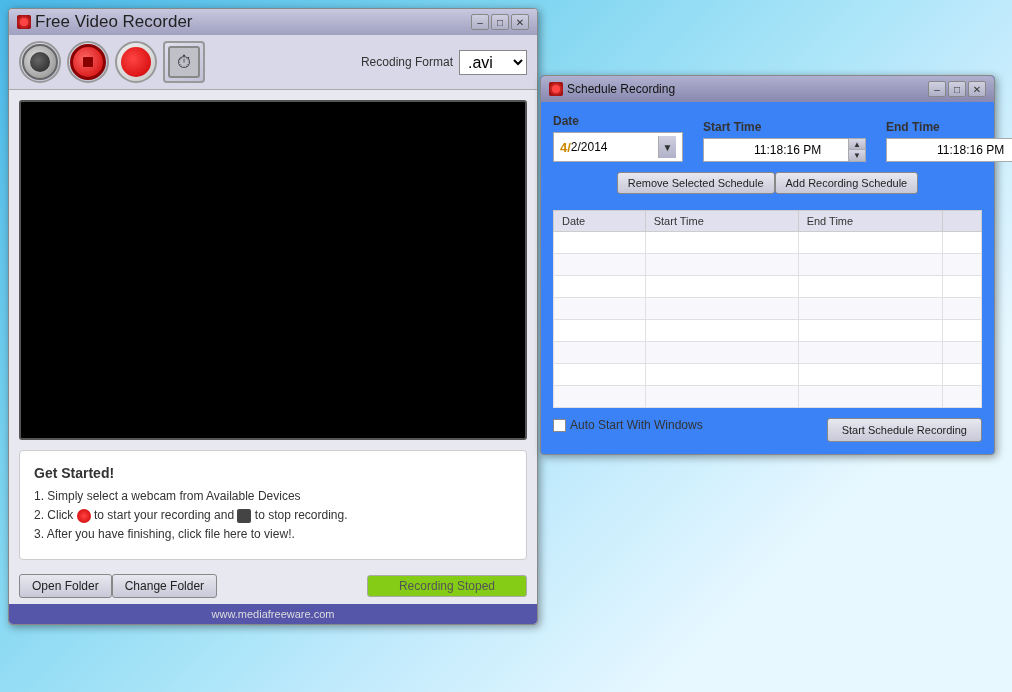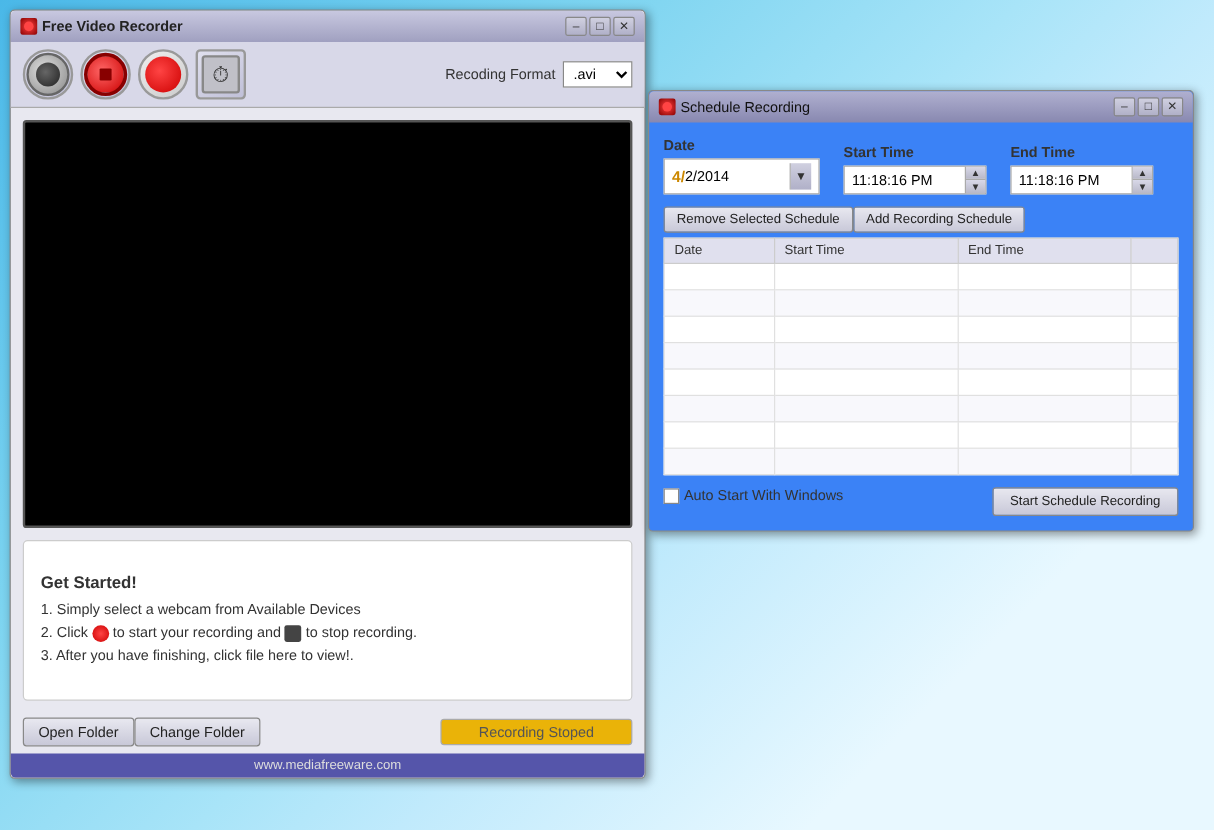--- a/index.html
+++ b/index.html
@@ -45,23 +45,23 @@
       width: 14px;
       height: 14px;
       background: radial-gradient(circle, #ff4444, #880000);
       border-radius: 2px;
       display: flex;
       align-items: center;
       justify-content: center;
     }
 
     .title-text {
-      font-size: 12px;
+      font-size: 17px;
       color: #222;
-      font-weight: bold;
+      font-weight: normal;
     }
 
     .title-controls {
       display: flex;
       gap: 2px;
     }
 
     .title-btn {
       width: 18px;
       height: 16px;
@@ -154,39 +154,39 @@
     }
 
     .format-label {
       margin-left: auto;
       color: #333;
       font-size: 12px;
     }
 
     .format-select {
       padding: 2px 4px;
-      font-size: 12px;
+      font-size: 16px;
       border: 1px solid #888;
       background: white;
     }
 
     .video-area {
       margin: 10px;
       background: #000;
       height: 340px;
       border: 2px solid #555;
       border-radius: 3px;
     }
 
     .get-started {
       margin: 8px 10px;
       background: white;
       border: 1px solid #ccc;
       border-radius: 4px;
-      padding: 26px 14px;
+      padding: 14px 14px;
     }
 
     .get-started h3 {
       font-size: 14px;
       color: #333;
       margin-bottom: 6px;
     }
 
     .get-started p {
       color: #333;
@@ -225,21 +225,21 @@
       border: 1px solid #888;
       border-radius: 3px;
       cursor: pointer;
       font-size: 12px;
       color: #222;
     }
 
     .status-field {
       margin-left: auto;
       padding: 3px 12px;
-      background: #eab308;
+      background: #84cc16;
       border: 1px solid #aaa;
       border-radius: 3px;
       font-size: 12px;
       color: #555;
       min-width: 160px;
       text-align: center;
     }
 
     .footer-bar {
       background: linear-gradient(to bottom, #6060a0, #4040808);
@@ -335,20 +335,21 @@
       font-size: 10px;
       color: #333;
       cursor: pointer;
     }
 
     .time-input {
       display: flex;
       align-items: center;
       background: white;
       border: 1px solid #aaa;
+      padding-left: 44px;
     }
 
     .time-value {
       padding: 3px 6px;
       font-size: 12px;
       min-width: 100px;
     }
 
     .time-spinners {
       display: flex;
@@ -368,22 +369,22 @@
       font-size: 8px;
       color: #333;
     }
 
     .spinner-btn:first-child {
       border-bottom: 1px solid #aaa;
     }
 
     .action-row {
       display: flex;
-      justify-content: flex-start;
-      margin-bottom: 4px;
+      justify-content: center;
+      margin-bottom: 16px;
     }
 
     .action-btn {
       padding: 4px 10px;
       background: linear-gradient(to bottom, #e8e8f0, #c8c8d8);
       border: 1px solid #888;
       border-radius: 3px;
       cursor: pointer;
       font-size: 11px;
       color: #222;

